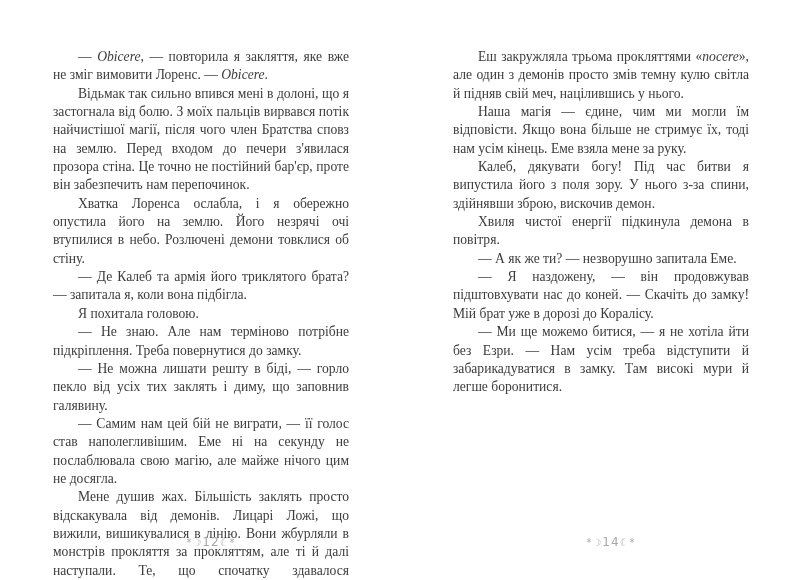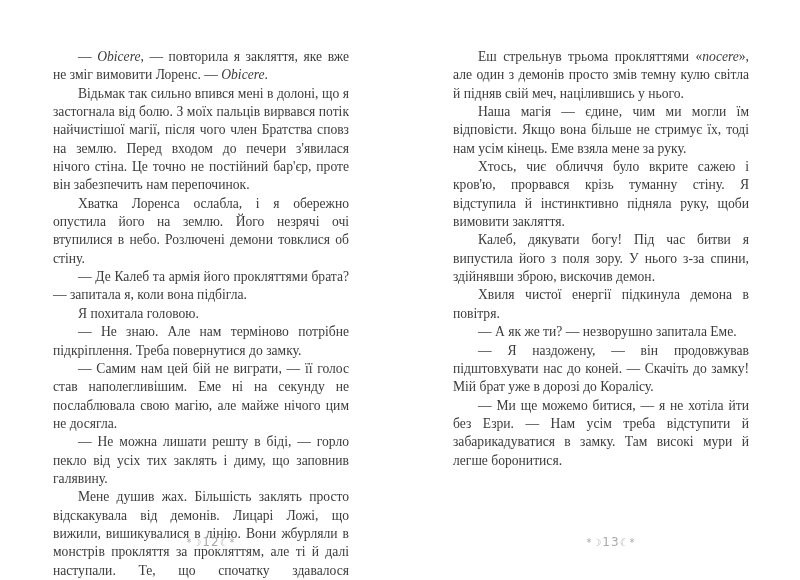--- a/index.html
+++ b/index.html
@@ -30,44 +30,43 @@
   .folio .orn { font-size: 10px; }
 </style>
 </head>
 <body>
 
 <div class="spread">
 
   <div class="page left">
     <div class="text-block">
       <p><span>— </span><em>Obicere</em><span>, — повторила я закляття, яке вже не зміг вимовити Лоренс. — </span><em>Obicere</em><span>.</span></p>
-      <p>Відьмак так сильно впився мені в долоні, що я застогнала від болю. З моїх пальців вирвався потік найчистішої магії, після чого член Братства сповз на землю. Перед входом до печери з'явилася нічого стіна. Це точно не постійний бар'єр, проте він забезпечить нам перепочинок.</p>
+      <p>Відьмак так сильно впився мені в долоні, що я застогнала від болю. З моїх пальців вирвався потік найчистішої магії, після чого член Братства сповз на землю. Перед входом до печери з'явилася прозора стіна. Це точно не постійний бар'єр, проте він забезпечить нам перепочинок.</p>
       <p>Хватка Лоренса ослабла, і я обережно опустила його на землю. Його незрячі очі втупилися в небо. Розлючені демони товклися об стіну.</p>
-      <p>— Де Калеб та армія його прокляттями брата? — запитала я, коли вона підбігла.</p>
+      <p>— Де Калеб та армія його триклятого брата? — запитала я, коли вона підбігла.</p>
       <p>Я похитала головою.</p>
       <p>— Не знаю. Але нам терміново потрібне підкріплення. Треба повернутися до замку.</p>
+      <p>— Не можна лишати решту в біді, — горло пекло від усіх тих заклять і диму, що заповнив галявину.</p>
       <p>— Самим нам цей бій не виграти, — її голос став наполегливішим. Еме ні на секунду не послаблювала свою магію, але майже нічого цим не досягла.</p>
-      <p>— Не можна лишати решту в біді, — горло пекло від усіх тих заклять і диму, що заповнив галявину.</p>
       <p>Мене душив жах. Більшість заклять просто відскакувала від демонів. Лицарі Ложі, що вижили, вишикувалися в лінію. Вони жбурляли в монстрів прокляття за прокляттям, але ті й далі наступали. Те, що спочатку здавалося неорганізованою атакою, насправді виявилося строєм, який мав нас оточити.</p>
     </div>
     <div class="folio">
       <span class="orn">*☽</span><span>12</span><span class="orn">☾*</span>
     </div>
   </div>
 
   <div class="page right">
     <div class="text-block">
-      <p><span>Еш стрельнув трьома прокляттями «</span><em>nocere</em><span>», але один з демонів просто змів темну кулю світла й підняв свій меч, націлившись у нього.</span></p>
+      <p><span>Еш закружляла трьома прокляттями «</span><em>nocere</em><span>», але один з демонів просто змів темну кулю світла й підняв свій меч, націлившись у нього.</span></p>
       <p>Наша магія — єдине, чим ми могли їм відповісти. Якщо вона більше не стримує їх, тоді нам усім кінець. Еме взяла мене за руку.</p>
-      <p>Хтось, чиє обличчя було вкрите сажею і кров'ю, прорвався крізь туманну стіну. Я відступила й інстинктивно підняла руку, щоби вимовити закляття.</p>
       <p>Калеб, дякувати богу! Під час битви я випустила його з поля зору. У нього з-за спини, здійнявши зброю, вискочив демон.</p>
       <p>Хвиля чистої енергії підкинула демона в повітря.</p>
       <p>— А як же ти? — незворушно запитала Еме.</p>
       <p>— Я наздожену, — він продовжував підштовхувати нас до коней. — Скачіть до замку! Мій брат уже в дорозі до Коралісу.</p>
       <p>— Ми ще можемо битися, — я не хотіла йти без Езри. — Нам усім треба відступити й забарикадуватися в замку. Там високі мури й легше боронитися.</p>
 
     </div>
     <div class="folio">
-      <span class="orn">*☽</span><span>13</span><span class="orn">☾*</span>
+      <span class="orn">*☽</span><span>14</span><span class="orn">☾*</span>
     </div>
   </div>
 
 </div>
 
 </body></html>

